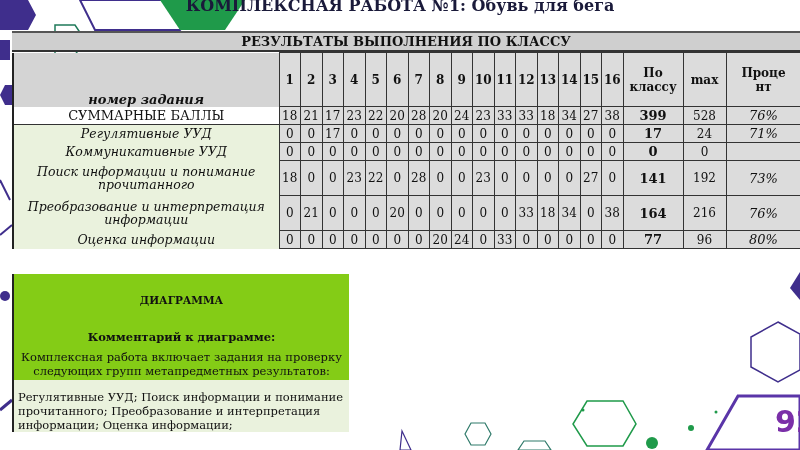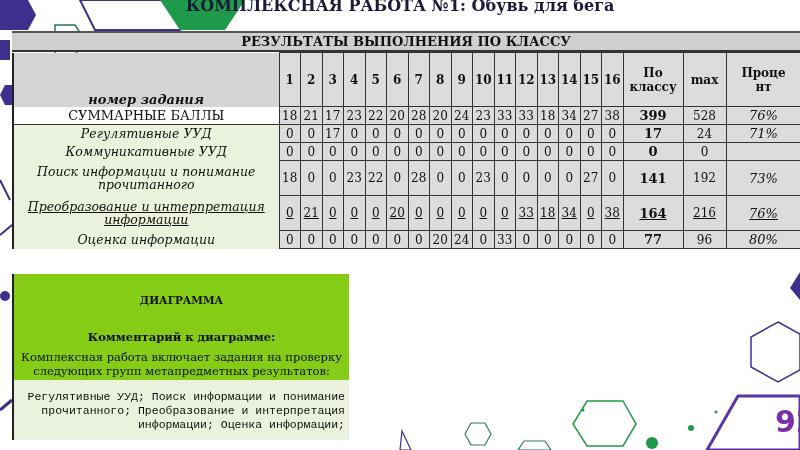--- a/index.html
+++ b/index.html
@@ -17,21 +17,21 @@
   td.sumlbl{background:#fff;font-size:13px;border-left:2px solid #222;border-bottom:1px solid #333;}
   td.tot{font-weight:bold;font-size:13px;background:#dcdcdc;}
   td.mx{background:#dcdcdc;}
   td.pct{background:#f3f3f3;font-style:italic;font-size:13px;}
   td.sumrow{background:#eaeaea;}
   .diag{position:absolute;left:12px;top:274px;width:335px;z-index:2;border-left:2px solid #222;}
   .diag .gray{background:#84cc16;padding-top:20px;text-align:center;}
   .diag .d1{font-weight:bold;font-size:10.5px;height:26px;}
   .diag .d2{font-weight:bold;font-size:11.5px;margin-top:10px;}
   .diag .d3{font-size:11.5px;line-height:14px;padding:6px 2px 2px;}
-  .diag .green{background:#eaf2dd;text-align:right;font-size:11.5px;line-height:14px;padding:10px 4px 8px;font-family:Liberation Mono, monospace;}
+  .diag .green{background:#eaf2dd;text-align:left;font-size:11.5px;line-height:14px;padding:10px 4px 0;}
   .pagenum{position:absolute;left:775px;top:404px;font-family:"DejaVu Sans",sans-serif;font-weight:bold;font-size:30px;color:#7a2fa8;z-index:3;}
 </style>
 </head>
 <body>
 
 <svg class="deco" viewBox="0 0 800 450">
   <polygon points="0,0 28,0 36,15 28,30 0,30" fill="#3f2e8c"></polygon>
   <rect x="0" y="0" width="12" height="270" fill="#3f2e8c" opacity="0.0"></rect>
   <polygon points="0,40 10,40 10,60 0,60" fill="#3f2e8c"></polygon>
   <polygon points="80,0 180,0 195,15 180,30 95,30" fill="none" stroke="#3f2e8c" stroke-width="2"></polygon>
@@ -173,21 +173,21 @@
           <td class="c">0</td>
           <td class="c">0</td>
           <td class="c">0</td>
           <td class="c">0</td>
           <td class="c">27</td>
           <td class="c">0</td>
           <td class="tot c">141</td>
           <td class="mx c">192</td>
           <td class="pct c">73%</td>
         </tr>
-        <tr style="height: 35px; text-decoration: underline;">
+        <tr style="height: 35px;">
           <td class="rowlbl">Преобразование и интерпретация информации</td>
           <td class="c">0</td>
           <td class="c">21</td>
           <td class="c">0</td>
           <td class="c">0</td>
           <td class="c">0</td>
           <td class="c">20</td>
           <td class="c">0</td>
           <td class="c">0</td>
           <td class="c">0</td>

